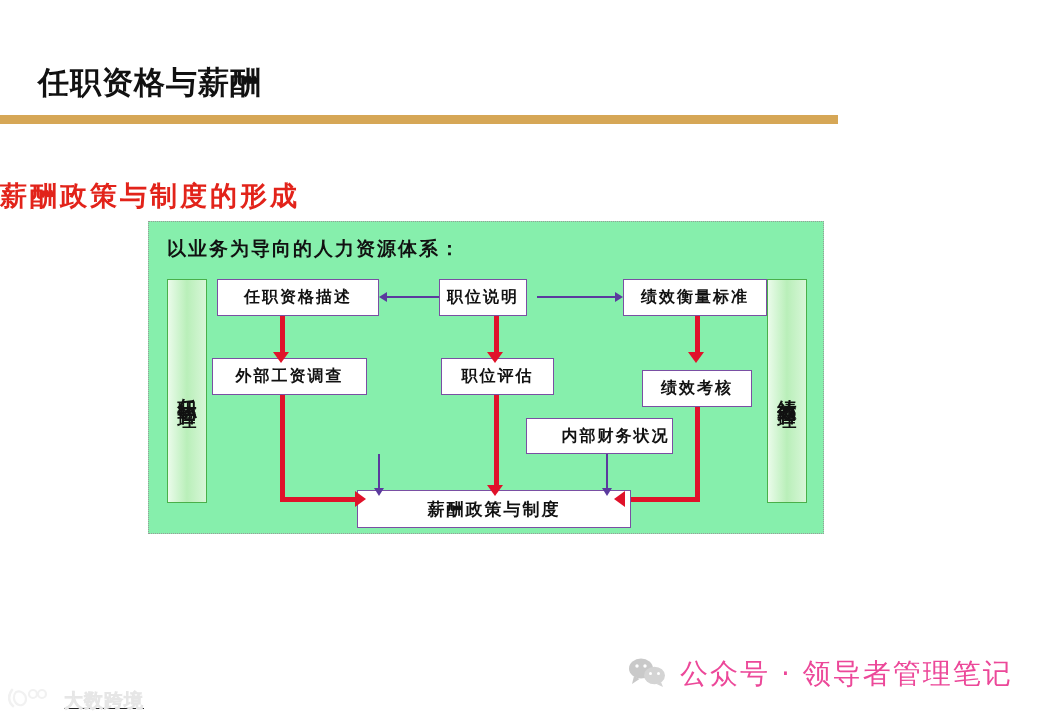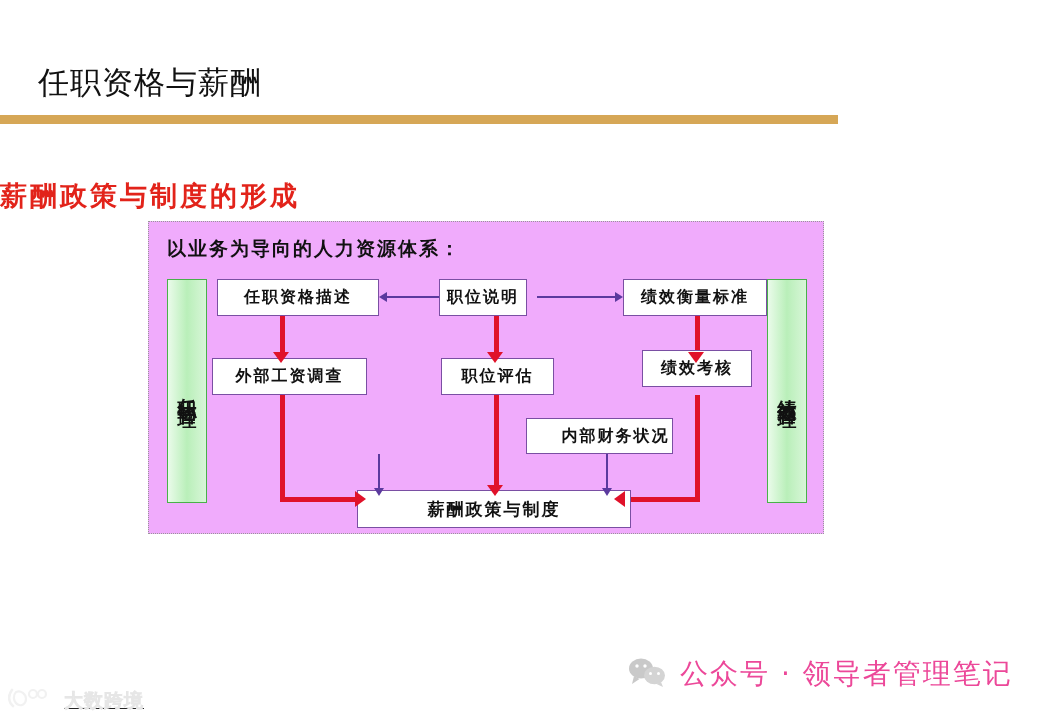--- a/index.html
+++ b/index.html
@@ -9,21 +9,21 @@
     font-family:"Liberation Sans", sans-serif;
     overflow:hidden;
     position:relative;
   }
   
   #slide-title{
     position:absolute;
     left:38px; top:62px;
     font-family:"DejaVu Sans", sans-serif;
     font-size:31px;
-    font-weight:normal;
+    font-weight:bold;
     color:#111111;
     letter-spacing:1px;
     white-space:nowrap;
   }
   #title-rule{
     position:absolute;
     left:0; top:115px;
     width:838px; height:9px;
     background:#d6a756;
   }
@@ -38,21 +38,21 @@
     color:#e2231a;
     letter-spacing:3px;
   }
   
   #diagram{
     position:absolute;
     left:148px; top:221px;
     width:676px; height:313px;
     border:1px dotted #999999;
     box-sizing:border-box;
-    background:#f0abfc;
+    background:#86efac;
     text-align:right;
   }
   #diagram-subtitle{
     position:absolute;
     left:18px; top:14px;
     font-family:"DejaVu Serif", serif;
     font-size:19px;
     font-weight:bold;
     color:#111111;
     letter-spacing:2px;
@@ -205,21 +205,21 @@
   </div>
 
   <div class="pbox" style="left:63px; top:136px; width:155px; height:37px;">
     <span>外部工资调查</span>
   </div>
 
   <div class="pbox" style="left:292px; top:136px; width:113px; height:37px;">
     <span>职位评估</span>
   </div>
 
-  <div class="pbox" style="left:493px; top:128px; width:110px; height:37px;">
+  <div class="pbox" style="left:493px; top:148px; width:110px; height:37px;">
     <span>绩效考核</span>
   </div>
 
 
   <div class="pbox" style="left:377px; top:196px; width:147px; height:36px;padding-left:32px;">
     <span>内部财务状况</span>
   </div>
 
   <div class="pbox" style="left:208px; top:268px; width:274px; height:38px; font-size:17px;">
     <span>薪酬政策与制度</span>

